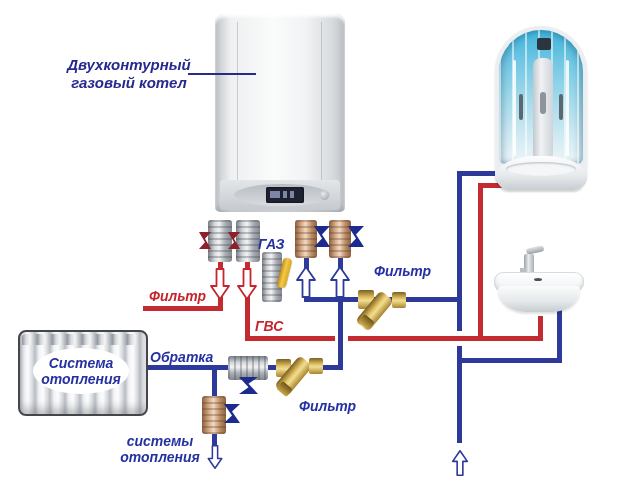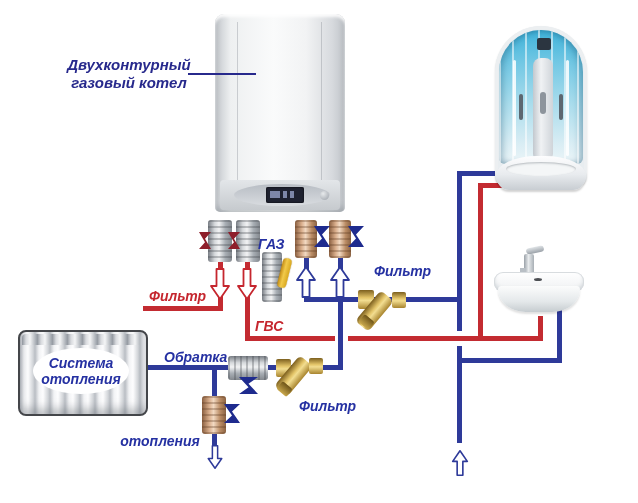--- a/index.html
+++ b/index.html
@@ -217,19 +217,20 @@
   </div>
 
   <div class="lbl title" style="left:58px;top:56px;width:142px;">
     <div>Двухконтурный</div>
     <div>газовый котел</div>
   </div>
   <div class="lbl" style="left:258px;top:236px;">ГАЗ</div>
   <div class="lbl" style="left:374px;top:263px;">Фильтр</div>
   <div class="lbl red" style="left:149px;top:288px;">Фильтр</div>
   <div class="lbl red" style="left:255px;top:318px;">ГВС</div>
-  <div class="lbl" style="left:164px;top:349px;">Обратка</div>
+  <div class="lbl" style="left:150px;top:349px;">Обратка</div>
   <div class="lbl" style="left:299px;top:398px;">Фильтр</div>
   <div class="lbl center" style="left:100px;top:433px;width:120px;">
+    <div>системы</div>
     <div>отопления</div>
   </div>
 
 </div>
 
 </body></html>

